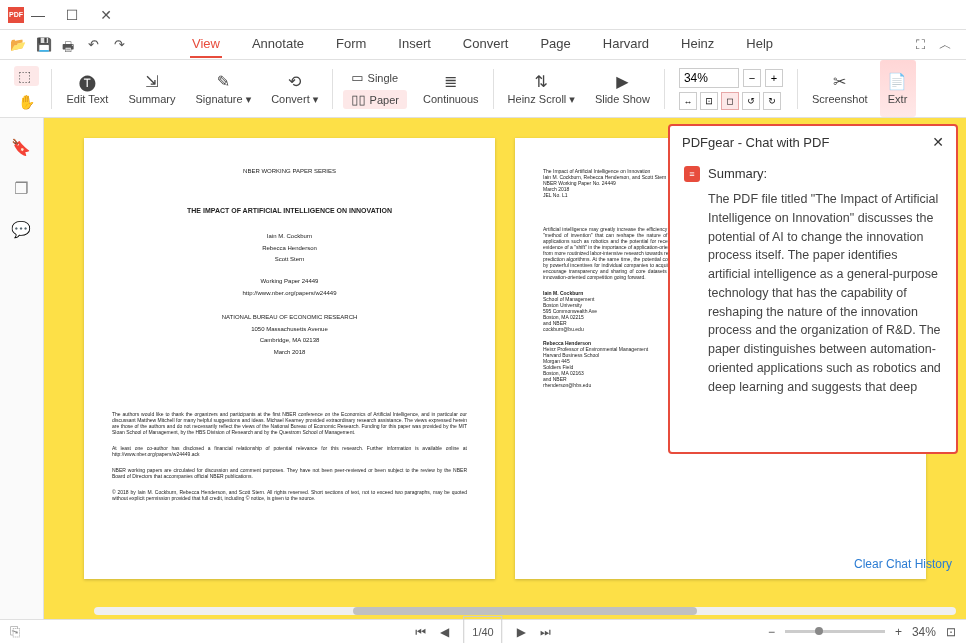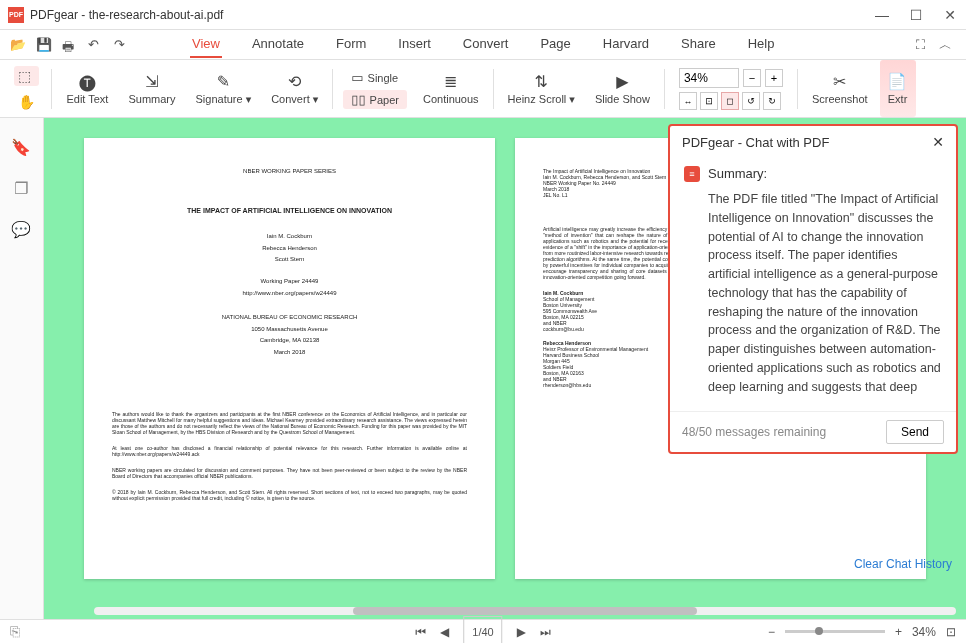--- a/index.html
+++ b/index.html
@@ -36,21 +36,21 @@
 .ribbon .zoom-controls { display: flex; gap: 4px; align-items: center; }
 .ribbon .zoom-controls span { width: 18px; height: 18px; border: 1px solid #ccc; display: flex; align-items: center; justify-content: center; font-size: 11px; cursor: pointer; }
 .ribbon .fit-controls { display: flex; gap: 3px; margin-top: 4px; }
 .ribbon .fit-controls span { width: 18px; height: 18px; border: 1px solid #ccc; display: flex; align-items: center; justify-content: center; font-size: 9px; cursor: pointer; }
 .ribbon .fit-controls span.active { background: #fde8e8; border-color: #e7a8a8; }
 
 .workspace { position: absolute; top: 118px; left: 0; right: 0; bottom: 24px; display: flex; }
 .left-rail { width: 44px; background: #fafafa; border-right: 1px solid #e0e0e0; display: flex; flex-direction: column; align-items: center; padding-top: 20px; gap: 22px; }
 .left-rail span { font-size: 16px; color: #888; cursor: pointer; }
 
-.canvas { flex: 1; background: #86efac; position: relative; overflow: hidden; }
+.canvas { flex: 1; background: #fde047; position: relative; overflow: hidden; }
 .pages { display: flex; gap: 20px; padding: 20px 40px; height: calc(100% - 20px); }
 .page { background: #fff; flex: 1; box-shadow: 0 1px 3px rgba(0,0,0,0.2); padding: 30px 28px; font-size: 6px; color: #222; line-height: 1.3; position: relative; overflow: hidden; }
 .page .pg-title { text-align: center; font-size: 7px; margin: 10px 0 18px; font-weight: bold; }
 .page .pg-sub { text-align: center; font-size: 6px; margin-bottom: 4px; }
 .page .pg-block { margin: 10px 0; font-size: 5px; text-align: justify; }
 .page .pg-small { font-size: 5px; line-height: 1.2; }
 .page2-badge { position: absolute; top: 10px; right: 10px; width: 32px; height: 32px; border-radius: 50%; background: #2b7cd3; display: flex; align-items: center; justify-content: center; color: #fff; font-size: 12px; font-weight: bold; }
 .page2 .cols { display: flex; gap: 20px; margin-top: 10px; }
 .page2 .cols .col { flex: 1; font-size: 5px; line-height: 1.2; }
 
@@ -78,21 +78,20 @@
 .statusbar .zoom-status { margin-left: auto; display: flex; align-items: center; gap: 10px; font-size: 12px; color: #555; }
 .statusbar .zoom-status .slider { width: 100px; height: 3px; background: #ccc; position: relative; }
 .statusbar .zoom-status .slider .knob { position: absolute; left: 30%; top: -3px; width: 8px; height: 8px; background: #888; border-radius: 50%; }
 .statusbar .left-icon { font-size: 13px; color: #888; }
 </style>
 </head>
 <body>
 
 <div class="titlebar">
   <span class="logo">PDF</span>
-  <span class="title">PDFgear - the-research-about-ai.pdf</span>
   <div class="win-controls">
     <span>—</span>
     <span>☐</span>
     <span>✕</span>
   </div>
 </div>
 
 <div class="quickbar">
   <div class="qicons">
     <span>📂</span>
@@ -102,21 +101,21 @@
     <span>↷</span>
   </div>
   <div class="tabs">
     <span class="tab active">View</span>
     <span class="tab">Annotate</span>
     <span class="tab">Form</span>
     <span class="tab">Insert</span>
     <span class="tab">Convert</span>
     <span class="tab">Page</span>
     <span class="tab">Harvard</span>
-    <span class="tab">Share</span>
+    <span class="tab">Heinz</span>
     <span class="tab">Help</span>
   </div>
   <div class="right-controls">
     <span>⛶</span>
     <span>︿</span>
   </div>
 </div>
 
 <div class="ribbon">
   <div class="cursor-group">
@@ -283,24 +282,20 @@
         <span>PDFgear - Chat with PDF</span>
         <span class="close">✕</span>
       </div>
       <div class="chat-body">
         <div class="summary-row">
           <span class="summary-icon">≡</span>
           <span class="summary-label">Summary:</span>
         </div>
         <div class="summary-text">The PDF file titled "The Impact of Artificial Intelligence on Innovation" discusses the potential of AI to change the innovation process itself. The paper identifies artificial intelligence as a general-purpose technology that has the capability of reshaping the nature of the innovation process and the organization of R&amp;D. The paper distinguishes between automation-oriented applications such as robotics and deep learning and suggests that deep</div>
       </div>
-      <div class="chat-footer">
-        <span class="remaining">48/50  messages remaining</span>
-        <button class="send-btn">Send</button>
-      </div>
     </div>
 
     <span class="clear-history">Clear Chat History</span>
 
     <div class="hscroll">
         <div class="thumb"></div>
       </div>
   </div>
 </div>
 

